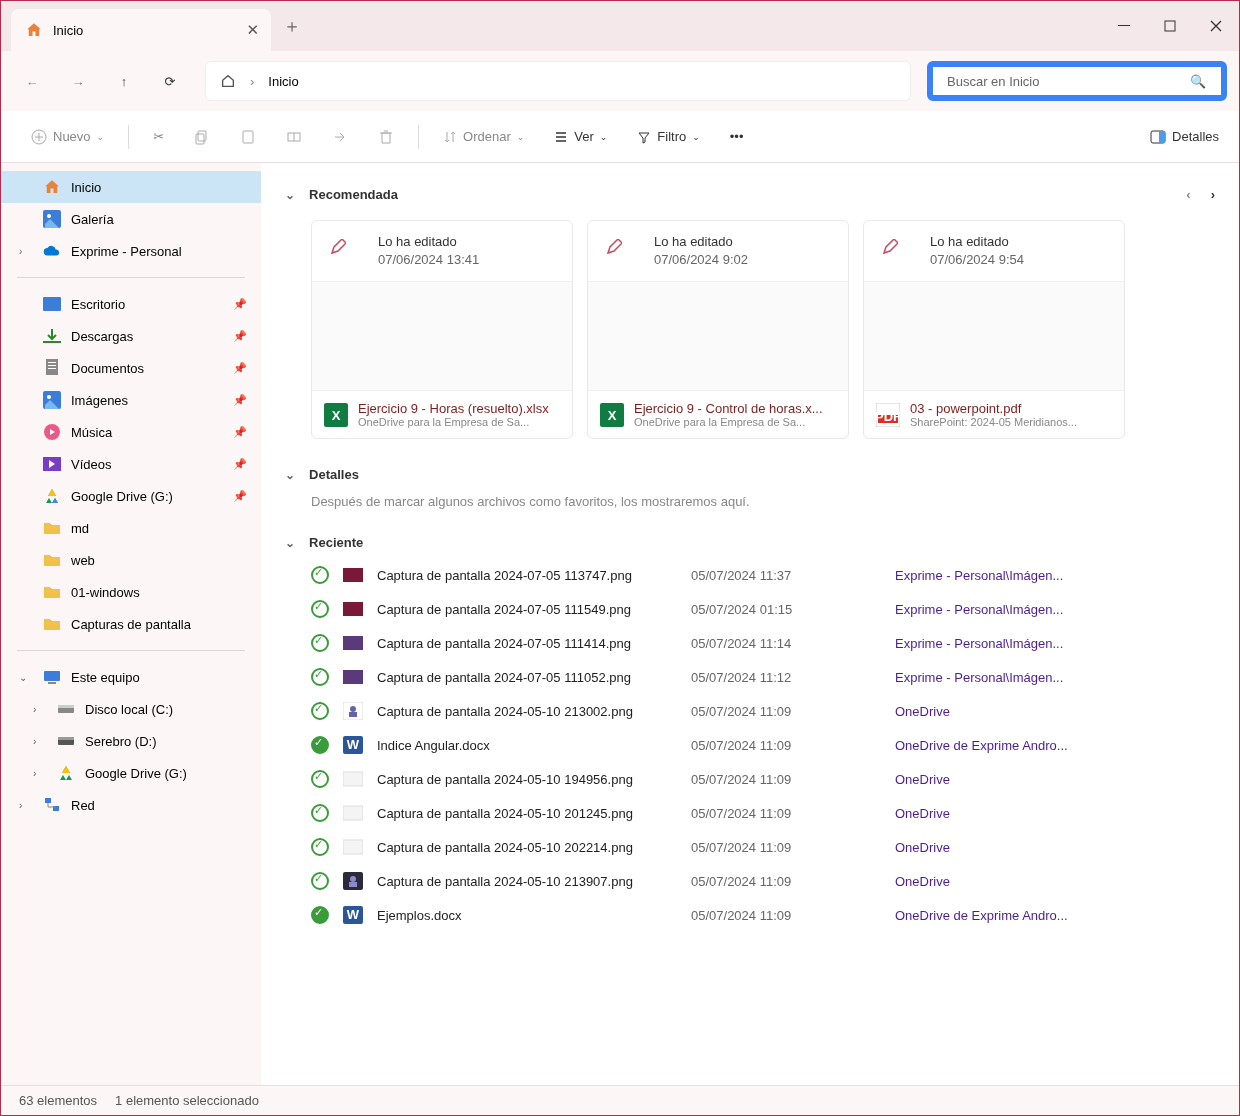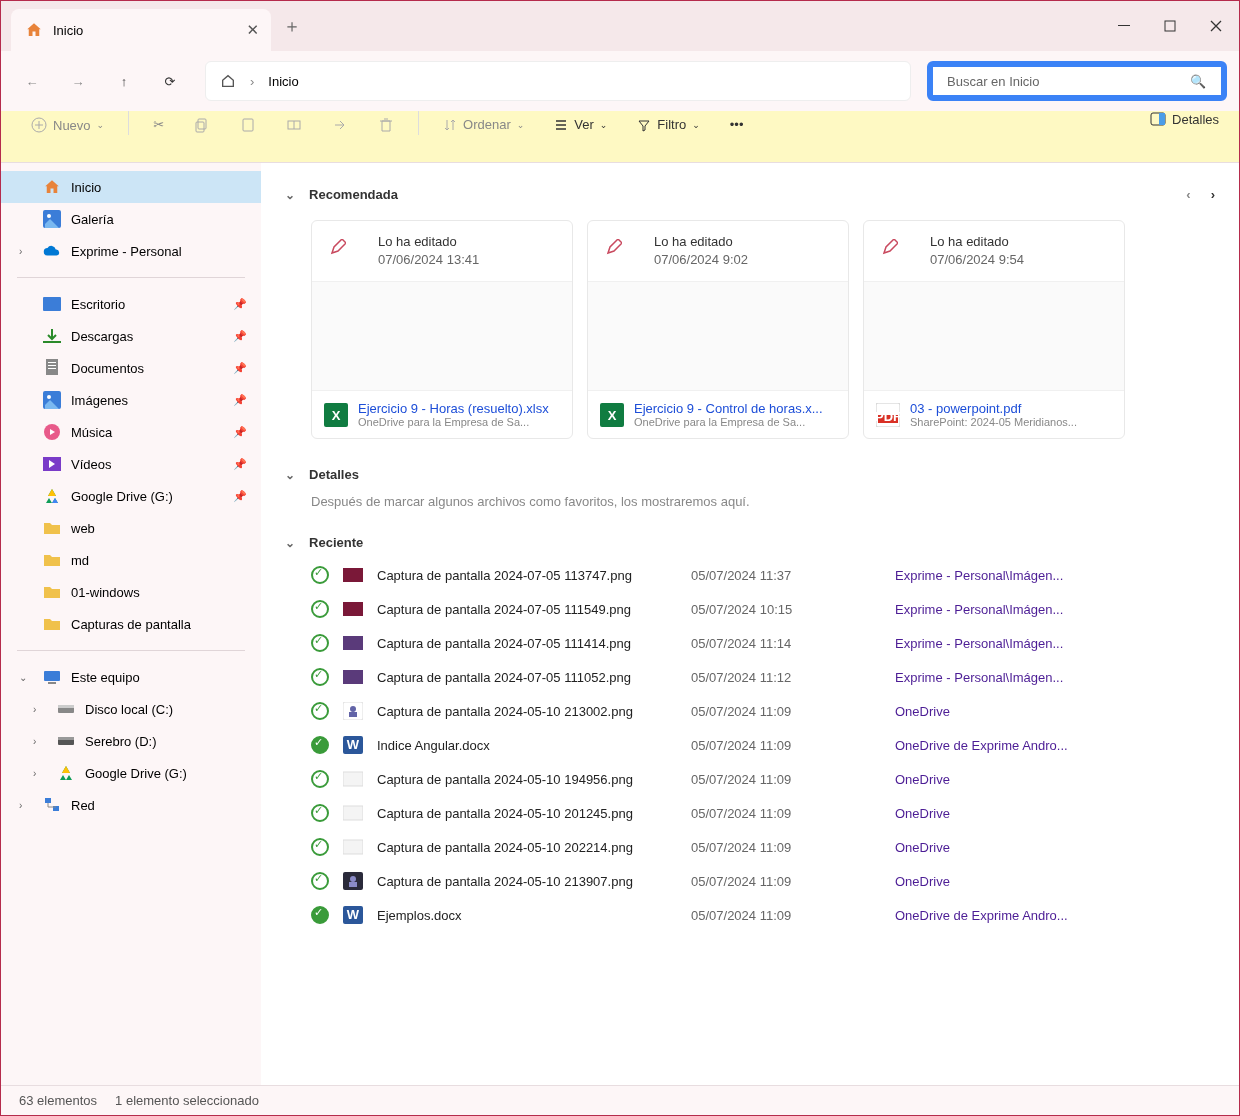--- a/index.html
+++ b/index.html
@@ -8,21 +8,21 @@
 .tab{display:flex;align-items:center;gap:10px;background:#fdf6f7;height:42px;padding:0 40px 0 14px;border-radius:8px 8px 0 0;margin-left:10px;margin-top:8px;position:relative;min-width:260px}
 .tab-close{position:absolute;right:12px;color:#555;font-size:15px}
 .new-tab{margin-left:12px;color:#666;font-size:18px}
 .win-controls{margin-left:auto;display:flex}
 .win-btn{width:46px;height:40px;display:flex;align-items:center;justify-content:center;color:#333}
 .navbar{height:60px;background:#fdf6f7;display:flex;align-items:center;padding:0 12px;gap:8px}
 .nav-icon{width:38px;height:38px;display:flex;align-items:center;justify-content:center;color:#888;border-radius:4px}
 .nav-icon.active{color:#333}
 .addr{flex:1;background:#fff;border:1px solid #eee;border-radius:6px;height:40px;display:flex;align-items:center;padding:0 14px;gap:14px;margin:0 8px}
 .search{width:300px;background:#fff;border:6px solid #3b82f6;border-radius:6px;height:40px;display:flex;align-items:center;padding:0 14px;color:#666}
-.toolbar{height:52px;background:#fef9c3;border-bottom:1px solid #e8dde0;display:flex;align-items:flex-start;padding:0 20px;gap:10px}
+.toolbar{height:52px;background:#ffffff;border-bottom:1px solid #e8dde0;display:flex;align-items:center;padding:0 20px;gap:10px}
 .tb-btn{display:flex;align-items:center;gap:6px;padding:6px 10px;color:#888;border-radius:4px}
 .tb-btn.dark{color:#333}
 .tb-sep{width:1px;height:24px;background:#ddd;margin:0 4px}
 .tb-right{margin-left:auto;display:flex;align-items:center;gap:6px;color:#333}
 .content{display:flex;height:calc(100% - 162px - 30px);background:#fff}
 .sidebar{width:260px;background:#fdf6f7;overflow-y:auto;padding:8px 0}
 .sb-item{display:flex;align-items:center;gap:10px;padding:7px 14px 7px 42px;position:relative}
 .sb-item.sel{background:#cce5f6}
 .sb-item .chev{position:absolute;left:18px;color:#666;font-size:10px}
 .pin{position:absolute;right:14px;color:#999;font-size:11px}
@@ -35,21 +35,21 @@
 .cards{display:flex;gap:14px;margin:10px 0 20px 26px}
 .card{width:262px;border:1px solid #e8e8e8;border-radius:6px;background:#fff;overflow:hidden}
 .card-top{display:flex;gap:26px;padding:12px}
 .edit-ico{width:28px;height:28px;border-radius:14px;display:flex;align-items:center;justify-content:center;color:#c94a5f}
 .card-top .txt{font-size:12px;color:#666;line-height:1.4}
 .card-top .txt .t1{color:#333}
 .card-prev{height:110px;background:#fafafa;border-top:1px solid #f0f0f0;border-bottom:1px solid #f0f0f0}
 .card-bot{display:flex;gap:10px;padding:10px 12px;align-items:center}
 .card-bot .fico{width:24px;height:24px}
 .card-bot .meta{overflow:hidden}
-.card-bot .fn{font-size:13px;color:#1d4ed8;white-space:nowrap;overflow:hidden;text-overflow:ellipsis}
+.card-bot .fn{font-size:13px;color:#7f1d1d;white-space:nowrap;overflow:hidden;text-overflow:ellipsis}
 .card-bot .loc{font-size:11px;color:#888;white-space:nowrap;overflow:hidden;text-overflow:ellipsis}
 .fav-empty{color:#888;padding:4px 0 18px 26px}
 .row{display:flex;align-items:center;padding:8px 0 8px 26px;gap:14px}
 .row .status{width:18px;height:18px;border:2px solid #3a9b3a;border-radius:9px;position:relative}
 .row .status::after{content:"✓";position:absolute;left:1px;top:-2px;font-size:11px;color:#3a9b3a}
 .row .status.filled{background:#3a9b3a}
 .row .status.filled::after{color:#fff}
 .row .fico{width:20px;height:18px}
 .row .name{flex:0 0 300px;color:#222;white-space:nowrap;overflow:hidden;text-overflow:ellipsis}
 .row .date{flex:0 0 190px;color:#666}
@@ -285,29 +285,29 @@
           </span>
        <span>Google Drive (G:)</span>
           <span class="pin">📌</span>
      </div>
         <div class="sb-item">
        <span class="sb-icon">
             <svg width="18" height="18">
               <path d="M1 4h6l2 2h8v9H1z" fill="#f0c14b"></path>
             </svg>
           </span>
+       <span>md</span>
+     </div>
+        <div class="sb-item">
+       <span class="sb-icon">
+            <svg width="18" height="18">
+              <path d="M1 4h6l2 2h8v9H1z" fill="#f0c14b"></path>
+            </svg>
+          </span>
        <span>web</span>
-     </div>
-        <div class="sb-item">
-       <span class="sb-icon">
-            <svg width="18" height="18">
-              <path d="M1 4h6l2 2h8v9H1z" fill="#f0c14b"></path>
-            </svg>
-          </span>
-       <span>md</span>
      </div>
         <div class="sb-item">
        <span class="sb-icon">
             <svg width="18" height="18">
               <path d="M1 4h6l2 2h8v9H1z" fill="#f0c14b"></path>
             </svg>
           </span>
        <span>01-windows</span>
      </div>
         <div class="sb-item">
@@ -489,21 +489,21 @@
       <span class="loc">Exprime - Personal\Imágen...</span>
     </div>
         <div class="row">
       <span class="status "></span>
       <span class="fico">
             <svg width="20" height="18">
               <rect width="20" height="14" y="2" fill="#7a1838"></rect>
             </svg>
           </span>
       <span class="name">Captura de pantalla 2024-07-05 111549.png</span>
-      <span class="date">05/07/2024 10:15</span>
+      <span class="date">05/07/2024 01:15</span>
       <span class="loc">Exprime - Personal\Imágen...</span>
     </div>
         <div class="row">
       <span class="status "></span>
       <span class="fico">
             <svg width="20" height="18">
               <rect width="20" height="14" y="2" fill="#5a3a7a"></rect>
             </svg>
           </span>
       <span class="name">Captura de pantalla 2024-07-05 111414.png</span>

